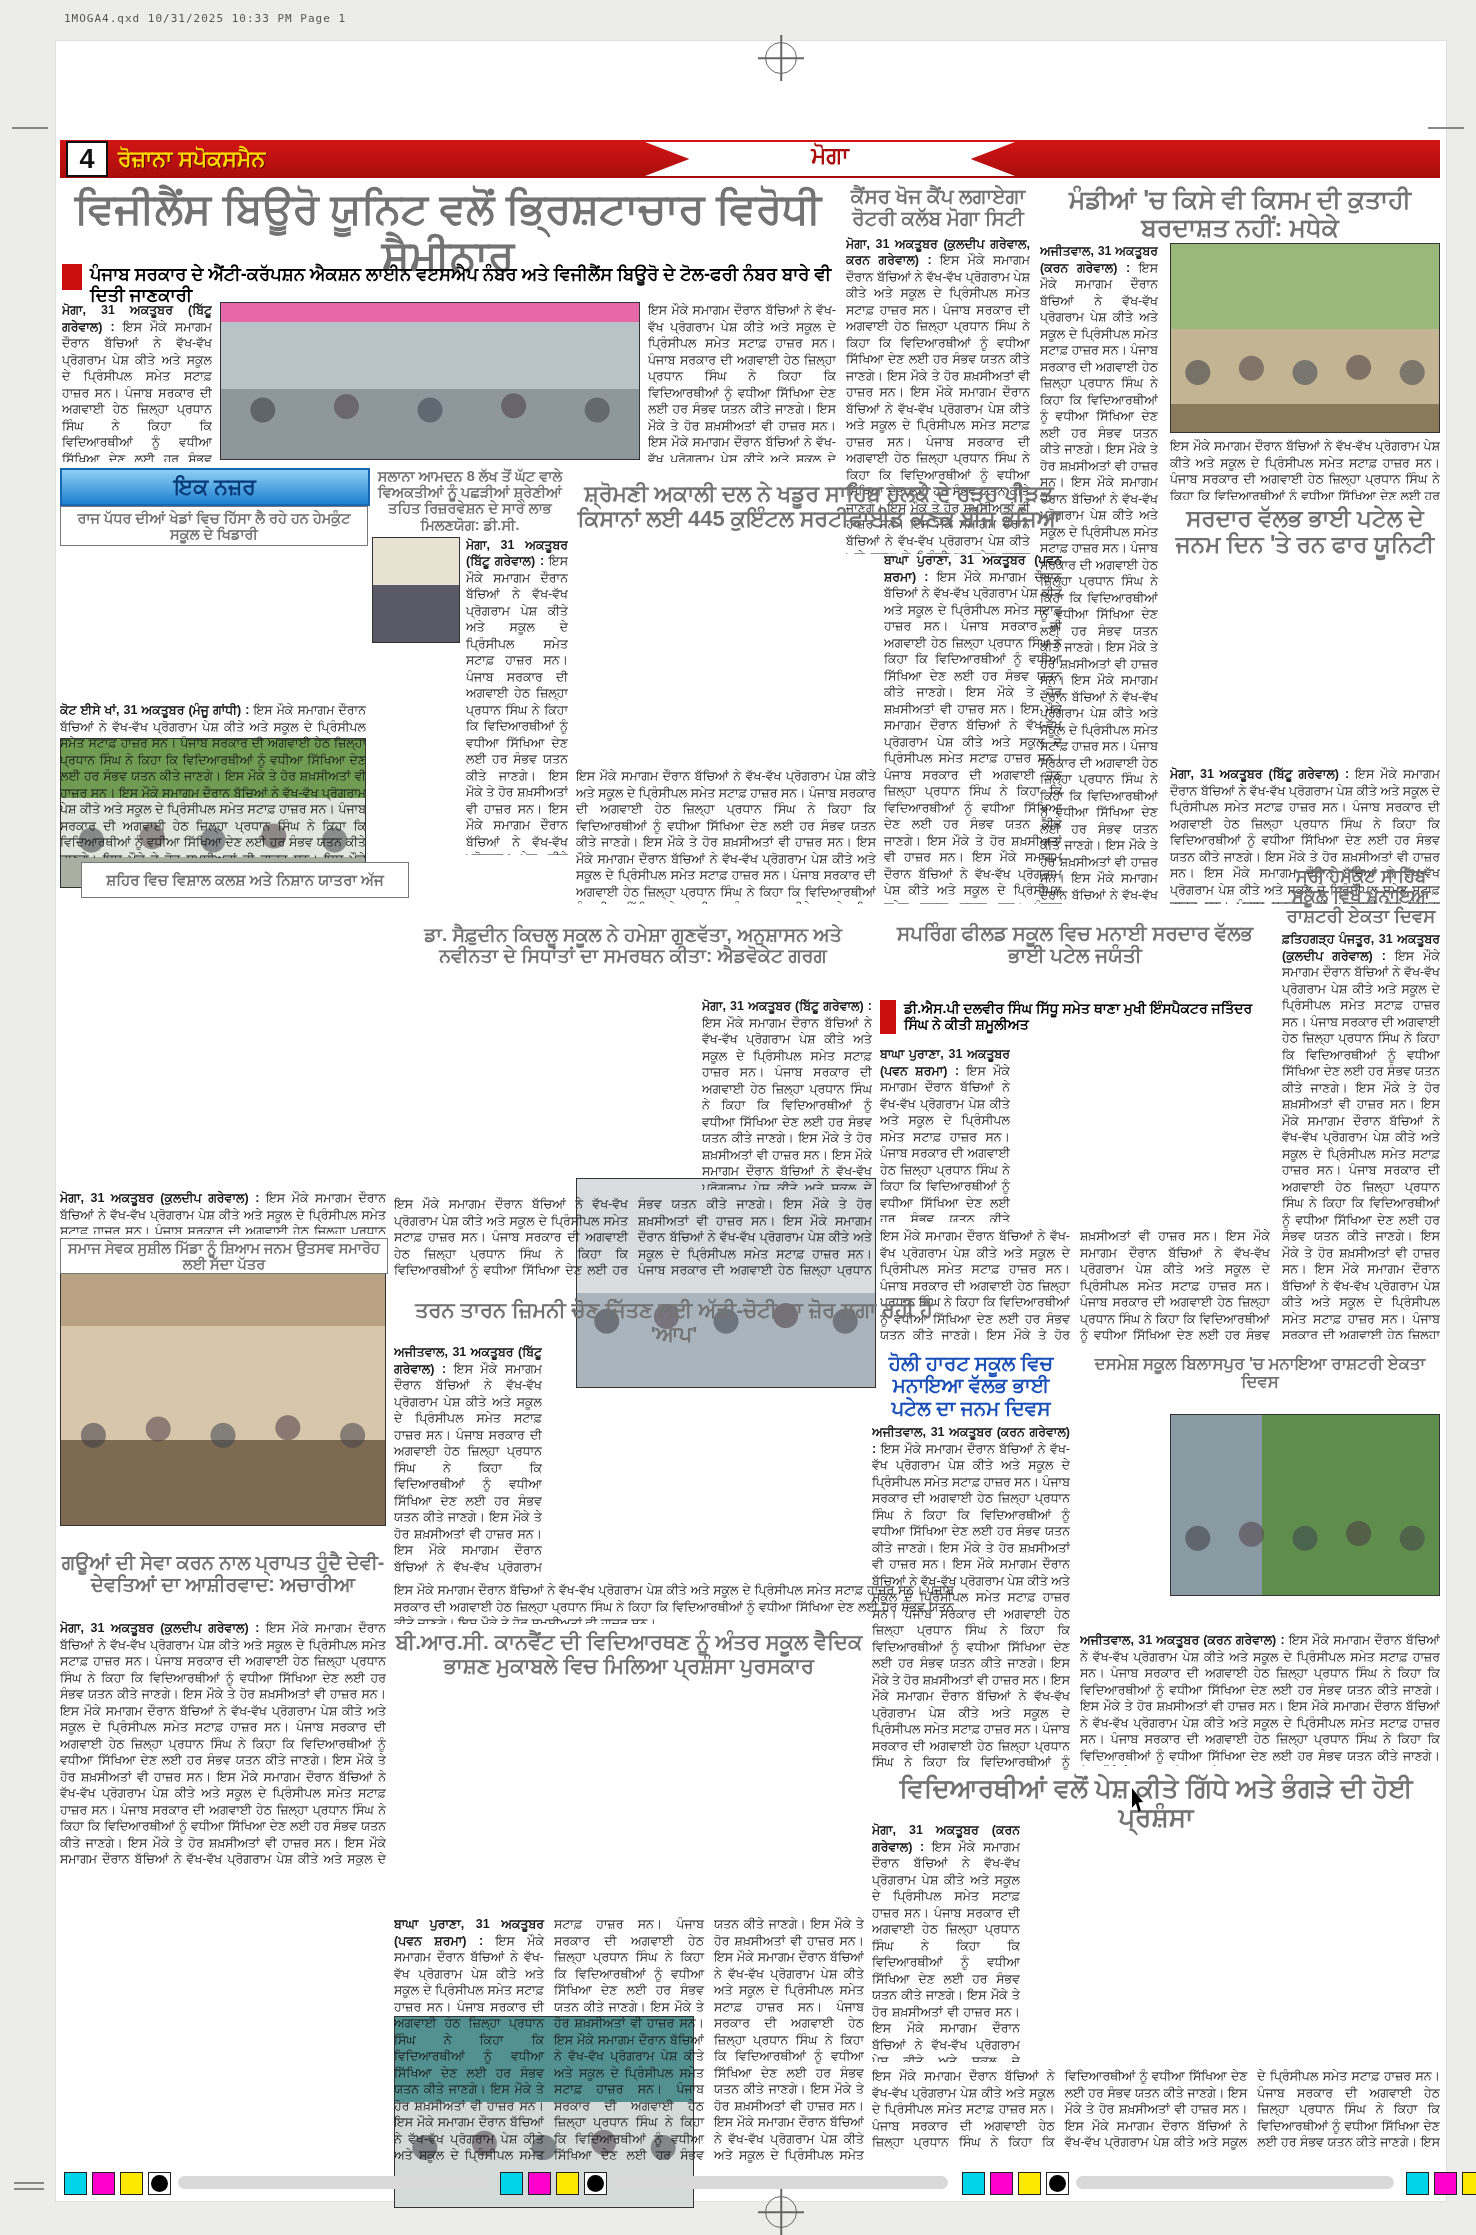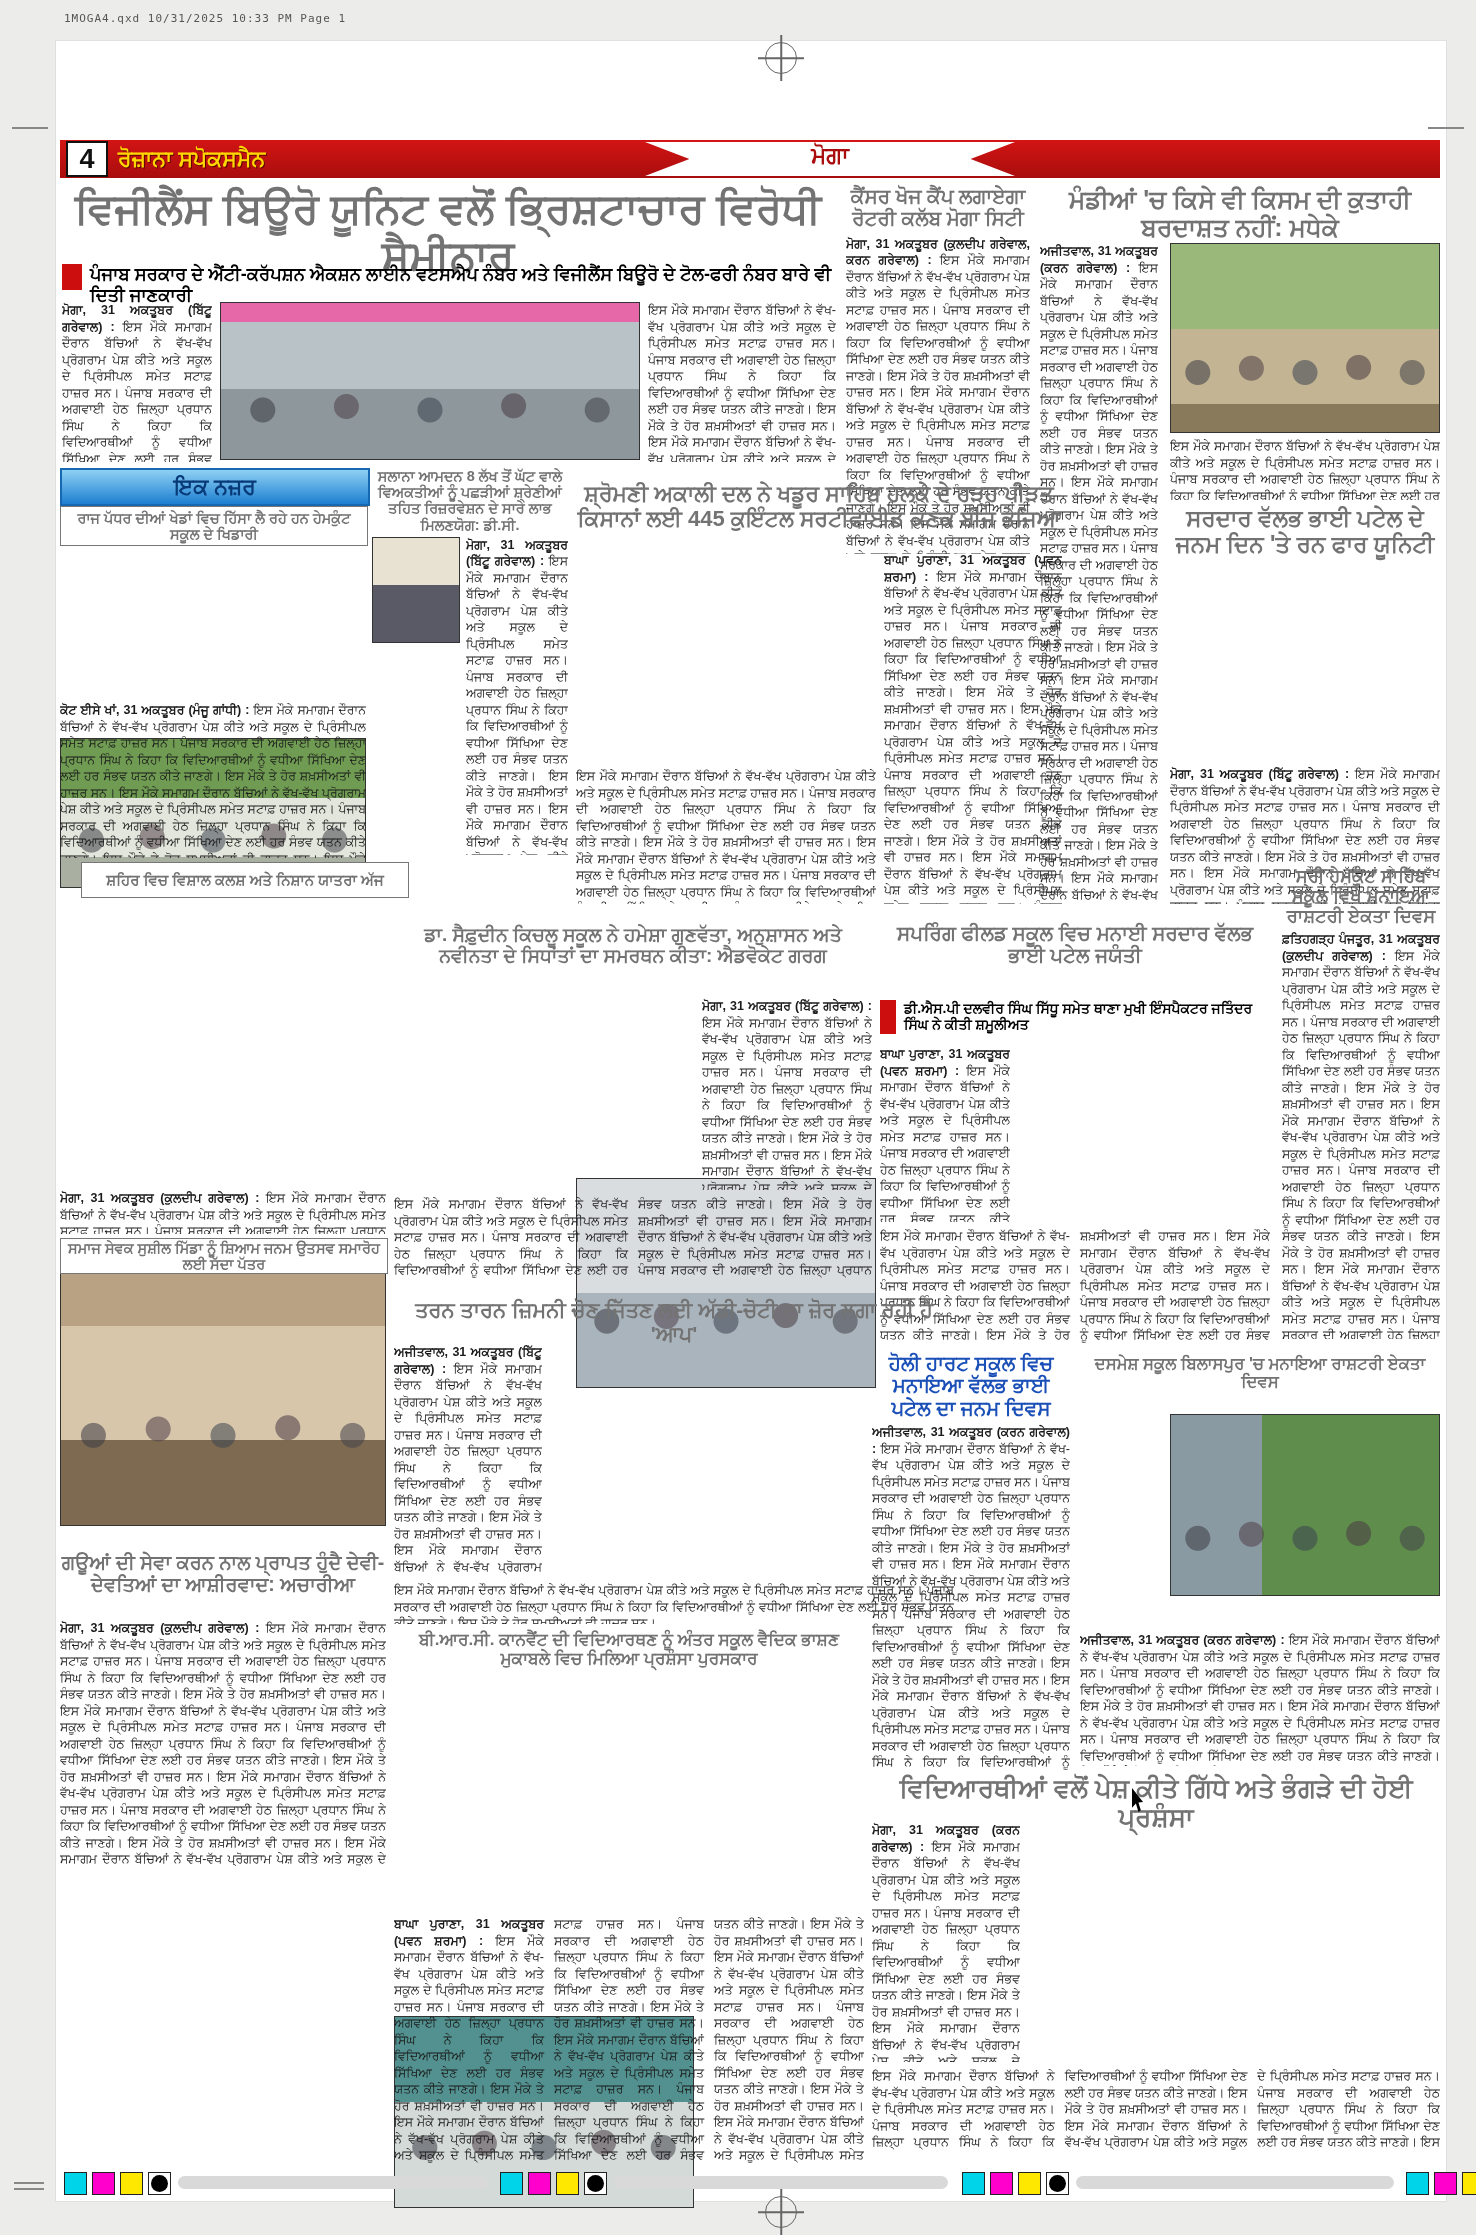--- a/index.html
+++ b/index.html
@@ -160,21 +160,21 @@
   <p class="bt" style="height:346px;margin-top:5px;"><b>ਅਜੀਤਵਾਲ, 31 ਅਕਤੂਬਰ (ਕਰਨ ਗਰੇਵਾਲ) :</b> <span>ਇਸ ਮੌਕੇ ਸਮਾਗਮ ਦੌਰਾਨ ਬੱਚਿਆਂ ਨੇ ਵੱਖ-ਵੱਖ ਪ੍ਰੋਗਰਾਮ ਪੇਸ਼ ਕੀਤੇ ਅਤੇ ਸਕੂਲ ਦੇ ਪ੍ਰਿੰਸੀਪਲ ਸਮੇਤ ਸਟਾਫ਼ ਹਾਜ਼ਰ ਸਨ। ਪੰਜਾਬ ਸਰਕਾਰ ਦੀ ਅਗਵਾਈ ਹੇਠ ਜ਼ਿਲ੍ਹਾ ਪ੍ਰਧਾਨ ਸਿੰਘ ਨੇ ਕਿਹਾ ਕਿ ਵਿਦਿਆਰਥੀਆਂ ਨੂੰ ਵਧੀਆ ਸਿੱਖਿਆ ਦੇਣ ਲਈ ਹਰ ਸੰਭਵ ਯਤਨ ਕੀਤੇ ਜਾਣਗੇ। ਇਸ ਮੌਕੇ ਤੇ ਹੋਰ ਸ਼ਖ਼ਸੀਅਤਾਂ ਵੀ ਹਾਜ਼ਰ ਸਨ। ਇਸ ਮੌਕੇ ਸਮਾਗਮ ਦੌਰਾਨ ਬੱਚਿਆਂ ਨੇ ਵੱਖ-ਵੱਖ ਪ੍ਰੋਗਰਾਮ ਪੇਸ਼ ਕੀਤੇ ਅਤੇ ਸਕੂਲ ਦੇ ਪ੍ਰਿੰਸੀਪਲ ਸਮੇਤ ਸਟਾਫ਼ ਹਾਜ਼ਰ ਸਨ। ਪੰਜਾਬ ਸਰਕਾਰ ਦੀ ਅਗਵਾਈ ਹੇਠ ਜ਼ਿਲ੍ਹਾ ਪ੍ਰਧਾਨ ਸਿੰਘ ਨੇ ਕਿਹਾ ਕਿ ਵਿਦਿਆਰਥੀਆਂ ਨੂੰ ਵਧੀਆ ਸਿੱਖਿਆ ਦੇਣ ਲਈ ਹਰ ਸੰਭਵ ਯਤਨ ਕੀਤੇ ਜਾਣਗੇ। ਇਸ ਮੌਕੇ ਤੇ ਹੋਰ ਸ਼ਖ਼ਸੀਅਤਾਂ ਵੀ ਹਾਜ਼ਰ ਸਨ। ਇਸ ਮੌਕੇ ਸਮਾਗਮ ਦੌਰਾਨ ਬੱਚਿਆਂ ਨੇ ਵੱਖ-ਵੱਖ ਪ੍ਰੋਗਰਾਮ ਪੇਸ਼ ਕੀਤੇ ਅਤੇ ਸਕੂਲ ਦੇ ਪ੍ਰਿੰਸੀਪਲ ਸਮੇਤ ਸਟਾਫ਼ ਹਾਜ਼ਰ ਸਨ। ਪੰਜਾਬ ਸਰਕਾਰ ਦੀ ਅਗਵਾਈ ਹੇਠ ਜ਼ਿਲ੍ਹਾ ਪ੍ਰਧਾਨ ਸਿੰਘ ਨੇ ਕਿਹਾ ਕਿ ਵਿਦਿਆਰਥੀਆਂ ਨੂੰ ਵਧੀਆ ਸਿੱਖਿਆ ਦੇਣ ਲਈ ਹਰ ਸੰਭਵ ਯਤਨ ਕੀਤੇ ਜਾਣਗੇ। ਇਸ ਮੌਕੇ ਤੇ ਹੋਰ ਸ਼ਖ਼ਸੀਅਤਾਂ ਵੀ ਹਾਜ਼ਰ ਸਨ। ਇਸ ਮੌਕੇ ਸਮਾਗਮ ਦੌਰਾਨ ਬੱਚਿਆਂ ਨੇ ਵੱਖ-ਵੱਖ ਪ੍ਰੋਗਰਾਮ ਪੇਸ਼ ਕੀਤੇ ਅਤੇ ਸਕੂਲ ਦੇ ਪ੍ਰਿੰਸੀਪਲ ਸਮੇਤ ਸਟਾਫ਼ ਹਾਜ਼ਰ ਸਨ। ਪੰਜਾਬ ਸਰਕਾਰ ਦੀ ਅਗਵਾਈ ਹੇਠ ਜ਼ਿਲ੍ਹਾ ਪ੍ਰਧਾਨ ਸਿੰਘ ਨੇ ਕਿਹਾ ਕਿ ਵਿਦਿਆਰਥੀਆਂ ਨੂੰ ਵਧੀਆ ਸਿੱਖਿਆ ਦੇਣ ਲਈ ਹਰ ਸੰਭਵ ਯਤਨ ਕੀਤੇ ਜਾਣਗੇ। ਇਸ ਮੌਕੇ ਤੇ ਹੋਰ ਸ਼ਖ਼ਸੀਅਤਾਂ ਵੀ ਹਾਜ਼ਰ ਸਨ।</span></p>
 </div>
 
 <div class="abs hl" style="left:1080px;top:1354px;width:360px;height:30px;font-size:16.5px;">ਦਸਮੇਸ਼ ਸਕੂਲ ਬਿਲਾਸਪੁਰ 'ਚ ਮਨਾਇਆ ਰਾਸ਼ਟਰੀ ਏਕਤਾ ਦਿਵਸ</div>
 
 <p class="abs bt" style="left:1080px;top:1632px;width:360px;height:134px;"><b>ਅਜੀਤਵਾਲ, 31 ਅਕਤੂਬਰ (ਕਰਨ ਗਰੇਵਾਲ) :</b> <span>ਇਸ ਮੌਕੇ ਸਮਾਗਮ ਦੌਰਾਨ ਬੱਚਿਆਂ ਨੇ ਵੱਖ-ਵੱਖ ਪ੍ਰੋਗਰਾਮ ਪੇਸ਼ ਕੀਤੇ ਅਤੇ ਸਕੂਲ ਦੇ ਪ੍ਰਿੰਸੀਪਲ ਸਮੇਤ ਸਟਾਫ਼ ਹਾਜ਼ਰ ਸਨ। ਪੰਜਾਬ ਸਰਕਾਰ ਦੀ ਅਗਵਾਈ ਹੇਠ ਜ਼ਿਲ੍ਹਾ ਪ੍ਰਧਾਨ ਸਿੰਘ ਨੇ ਕਿਹਾ ਕਿ ਵਿਦਿਆਰਥੀਆਂ ਨੂੰ ਵਧੀਆ ਸਿੱਖਿਆ ਦੇਣ ਲਈ ਹਰ ਸੰਭਵ ਯਤਨ ਕੀਤੇ ਜਾਣਗੇ। ਇਸ ਮੌਕੇ ਤੇ ਹੋਰ ਸ਼ਖ਼ਸੀਅਤਾਂ ਵੀ ਹਾਜ਼ਰ ਸਨ। ਇਸ ਮੌਕੇ ਸਮਾਗਮ ਦੌਰਾਨ ਬੱਚਿਆਂ ਨੇ ਵੱਖ-ਵੱਖ ਪ੍ਰੋਗਰਾਮ ਪੇਸ਼ ਕੀਤੇ ਅਤੇ ਸਕੂਲ ਦੇ ਪ੍ਰਿੰਸੀਪਲ ਸਮੇਤ ਸਟਾਫ਼ ਹਾਜ਼ਰ ਸਨ। ਪੰਜਾਬ ਸਰਕਾਰ ਦੀ ਅਗਵਾਈ ਹੇਠ ਜ਼ਿਲ੍ਹਾ ਪ੍ਰਧਾਨ ਸਿੰਘ ਨੇ ਕਿਹਾ ਕਿ ਵਿਦਿਆਰਥੀਆਂ ਨੂੰ ਵਧੀਆ ਸਿੱਖਿਆ ਦੇਣ ਲਈ ਹਰ ਸੰਭਵ ਯਤਨ ਕੀਤੇ ਜਾਣਗੇ। ਇਸ ਮੌਕੇ ਤੇ ਹੋਰ ਸ਼ਖ਼ਸੀਅਤਾਂ ਵੀ ਹਾਜ਼ਰ ਸਨ।</span></p>
 
 <div class="abs hl" style="left:60px;top:1552px;width:326px;height:62px;font-size:19.5px;">ਗਊਆਂ ਦੀ ਸੇਵਾ ਕਰਨ ਨਾਲ ਪ੍ਰਾਪਤ ਹੁੰਦੈ ਦੇਵੀ-ਦੇਵਤਿਆਂ ਦਾ ਆਸ਼ੀਰਵਾਦ: ਅਚਾਰੀਆ</div>
 <p class="abs bt" style="left:60px;top:1620px;width:326px;height:246px;"><b>ਮੋਗਾ, 31 ਅਕਤੂਬਰ (ਕੁਲਦੀਪ ਗਰੇਵਾਲ) :</b> <span>ਇਸ ਮੌਕੇ ਸਮਾਗਮ ਦੌਰਾਨ ਬੱਚਿਆਂ ਨੇ ਵੱਖ-ਵੱਖ ਪ੍ਰੋਗਰਾਮ ਪੇਸ਼ ਕੀਤੇ ਅਤੇ ਸਕੂਲ ਦੇ ਪ੍ਰਿੰਸੀਪਲ ਸਮੇਤ ਸਟਾਫ਼ ਹਾਜ਼ਰ ਸਨ। ਪੰਜਾਬ ਸਰਕਾਰ ਦੀ ਅਗਵਾਈ ਹੇਠ ਜ਼ਿਲ੍ਹਾ ਪ੍ਰਧਾਨ ਸਿੰਘ ਨੇ ਕਿਹਾ ਕਿ ਵਿਦਿਆਰਥੀਆਂ ਨੂੰ ਵਧੀਆ ਸਿੱਖਿਆ ਦੇਣ ਲਈ ਹਰ ਸੰਭਵ ਯਤਨ ਕੀਤੇ ਜਾਣਗੇ। ਇਸ ਮੌਕੇ ਤੇ ਹੋਰ ਸ਼ਖ਼ਸੀਅਤਾਂ ਵੀ ਹਾਜ਼ਰ ਸਨ। ਇਸ ਮੌਕੇ ਸਮਾਗਮ ਦੌਰਾਨ ਬੱਚਿਆਂ ਨੇ ਵੱਖ-ਵੱਖ ਪ੍ਰੋਗਰਾਮ ਪੇਸ਼ ਕੀਤੇ ਅਤੇ ਸਕੂਲ ਦੇ ਪ੍ਰਿੰਸੀਪਲ ਸਮੇਤ ਸਟਾਫ਼ ਹਾਜ਼ਰ ਸਨ। ਪੰਜਾਬ ਸਰਕਾਰ ਦੀ ਅਗਵਾਈ ਹੇਠ ਜ਼ਿਲ੍ਹਾ ਪ੍ਰਧਾਨ ਸਿੰਘ ਨੇ ਕਿਹਾ ਕਿ ਵਿਦਿਆਰਥੀਆਂ ਨੂੰ ਵਧੀਆ ਸਿੱਖਿਆ ਦੇਣ ਲਈ ਹਰ ਸੰਭਵ ਯਤਨ ਕੀਤੇ ਜਾਣਗੇ। ਇਸ ਮੌਕੇ ਤੇ ਹੋਰ ਸ਼ਖ਼ਸੀਅਤਾਂ ਵੀ ਹਾਜ਼ਰ ਸਨ। ਇਸ ਮੌਕੇ ਸਮਾਗਮ ਦੌਰਾਨ ਬੱਚਿਆਂ ਨੇ ਵੱਖ-ਵੱਖ ਪ੍ਰੋਗਰਾਮ ਪੇਸ਼ ਕੀਤੇ ਅਤੇ ਸਕੂਲ ਦੇ ਪ੍ਰਿੰਸੀਪਲ ਸਮੇਤ ਸਟਾਫ਼ ਹਾਜ਼ਰ ਸਨ। ਪੰਜਾਬ ਸਰਕਾਰ ਦੀ ਅਗਵਾਈ ਹੇਠ ਜ਼ਿਲ੍ਹਾ ਪ੍ਰਧਾਨ ਸਿੰਘ ਨੇ ਕਿਹਾ ਕਿ ਵਿਦਿਆਰਥੀਆਂ ਨੂੰ ਵਧੀਆ ਸਿੱਖਿਆ ਦੇਣ ਲਈ ਹਰ ਸੰਭਵ ਯਤਨ ਕੀਤੇ ਜਾਣਗੇ। ਇਸ ਮੌਕੇ ਤੇ ਹੋਰ ਸ਼ਖ਼ਸੀਅਤਾਂ ਵੀ ਹਾਜ਼ਰ ਸਨ। ਇਸ ਮੌਕੇ ਸਮਾਗਮ ਦੌਰਾਨ ਬੱਚਿਆਂ ਨੇ ਵੱਖ-ਵੱਖ ਪ੍ਰੋਗਰਾਮ ਪੇਸ਼ ਕੀਤੇ ਅਤੇ ਸਕੂਲ ਦੇ ਪ੍ਰਿੰਸੀਪਲ ਸਮੇਤ ਸਟਾਫ਼ ਹਾਜ਼ਰ ਸਨ। ਪੰਜਾਬ ਸਰਕਾਰ ਦੀ ਅਗਵਾਈ ਹੇਠ ਜ਼ਿਲ੍ਹਾ ਪ੍ਰਧਾਨ ਸਿੰਘ ਨੇ ਕਿਹਾ ਕਿ ਵਿਦਿਆਰਥੀਆਂ ਨੂੰ ਵਧੀਆ ਸਿੱਖਿਆ ਦੇਣ ਲਈ ਹਰ ਸੰਭਵ ਯਤਨ ਕੀਤੇ ਜਾਣਗੇ। ਇਸ ਮੌਕੇ ਤੇ ਹੋਰ ਸ਼ਖ਼ਸੀਅਤਾਂ ਵੀ ਹਾਜ਼ਰ ਸਨ। ਇਸ ਮੌਕੇ ਸਮਾਗਮ ਦੌਰਾਨ ਬੱਚਿਆਂ ਨੇ ਵੱਖ-ਵੱਖ ਪ੍ਰੋਗਰਾਮ ਪੇਸ਼ ਕੀਤੇ ਅਤੇ ਸਕੂਲ ਦੇ ਪ੍ਰਿੰਸੀਪਲ ਸਮੇਤ ਸਟਾਫ਼ ਹਾਜ਼ਰ ਸਨ। ਪੰਜਾਬ ਸਰਕਾਰ ਦੀ ਅਗਵਾਈ ਹੇਠ ਜ਼ਿਲ੍ਹਾ ਪ੍ਰਧਾਨ ਸਿੰਘ ਨੇ ਕਿਹਾ ਕਿ ਵਿਦਿਆਰਥੀਆਂ ਨੂੰ ਵਧੀਆ ਸਿੱਖਿਆ ਦੇਣ ਲਈ ਹਰ ਸੰਭਵ ਯਤਨ ਕੀਤੇ ਜਾਣਗੇ। ਇਸ ਮੌਕੇ ਤੇ ਹੋਰ ਸ਼ਖ਼ਸੀਅਤਾਂ ਵੀ ਹਾਜ਼ਰ ਸਨ।</span></p>
 
-<div class="abs hl" style="left:394px;top:1630px;width:470px;height:66px;font-size:17px;text-align:center;">ਬੀ.ਆਰ.ਸੀ. ਕਾਨਵੈਂਟ ਦੀ ਵਿਦਿਆਰਥਣ ਨੂੰ ਅੰਤਰ ਸਕੂਲ ਵੈਦਿਕ ਭਾਸ਼ਣ ਮੁਕਾਬਲੇ ਵਿਚ ਮਿਲਿਆ ਪ੍ਰਸ਼ੰਸਾ ਪੁਰਸਕਾਰ</div>
+<div class="abs hl" style="left:394px;top:1630px;width:470px;height:66px;font-size:21px;text-align:center;">ਬੀ.ਆਰ.ਸੀ. ਕਾਨਵੈਂਟ ਦੀ ਵਿਦਿਆਰਥਣ ਨੂੰ ਅੰਤਰ ਸਕੂਲ ਵੈਦਿਕ ਭਾਸ਼ਣ ਮੁਕਾਬਲੇ ਵਿਚ ਮਿਲਿਆ ਪ੍ਰਸ਼ੰਸਾ ਪੁਰਸਕਾਰ</div>
 
 <p class="abs bt c3" style="left:394px;top:1916px;width:470px;height:250px;"><b>ਬਾਘਾ ਪੁਰਾਣਾ, 31 ਅਕਤੂਬਰ (ਪਵਨ ਸ਼ਰਮਾ) :</b> <span>ਇਸ ਮੌਕੇ ਸਮਾਗਮ ਦੌਰਾਨ ਬੱਚਿਆਂ ਨੇ ਵੱਖ-ਵੱਖ ਪ੍ਰੋਗਰਾਮ ਪੇਸ਼ ਕੀਤੇ ਅਤੇ ਸਕੂਲ ਦੇ ਪ੍ਰਿੰਸੀਪਲ ਸਮੇਤ ਸਟਾਫ਼ ਹਾਜ਼ਰ ਸਨ। ਪੰਜਾਬ ਸਰਕਾਰ ਦੀ ਅਗਵਾਈ ਹੇਠ ਜ਼ਿਲ੍ਹਾ ਪ੍ਰਧਾਨ ਸਿੰਘ ਨੇ ਕਿਹਾ ਕਿ ਵਿਦਿਆਰਥੀਆਂ ਨੂੰ ਵਧੀਆ ਸਿੱਖਿਆ ਦੇਣ ਲਈ ਹਰ ਸੰਭਵ ਯਤਨ ਕੀਤੇ ਜਾਣਗੇ। ਇਸ ਮੌਕੇ ਤੇ ਹੋਰ ਸ਼ਖ਼ਸੀਅਤਾਂ ਵੀ ਹਾਜ਼ਰ ਸਨ। ਇਸ ਮੌਕੇ ਸਮਾਗਮ ਦੌਰਾਨ ਬੱਚਿਆਂ ਨੇ ਵੱਖ-ਵੱਖ ਪ੍ਰੋਗਰਾਮ ਪੇਸ਼ ਕੀਤੇ ਅਤੇ ਸਕੂਲ ਦੇ ਪ੍ਰਿੰਸੀਪਲ ਸਮੇਤ ਸਟਾਫ਼ ਹਾਜ਼ਰ ਸਨ। ਪੰਜਾਬ ਸਰਕਾਰ ਦੀ ਅਗਵਾਈ ਹੇਠ ਜ਼ਿਲ੍ਹਾ ਪ੍ਰਧਾਨ ਸਿੰਘ ਨੇ ਕਿਹਾ ਕਿ ਵਿਦਿਆਰਥੀਆਂ ਨੂੰ ਵਧੀਆ ਸਿੱਖਿਆ ਦੇਣ ਲਈ ਹਰ ਸੰਭਵ ਯਤਨ ਕੀਤੇ ਜਾਣਗੇ। ਇਸ ਮੌਕੇ ਤੇ ਹੋਰ ਸ਼ਖ਼ਸੀਅਤਾਂ ਵੀ ਹਾਜ਼ਰ ਸਨ। ਇਸ ਮੌਕੇ ਸਮਾਗਮ ਦੌਰਾਨ ਬੱਚਿਆਂ ਨੇ ਵੱਖ-ਵੱਖ ਪ੍ਰੋਗਰਾਮ ਪੇਸ਼ ਕੀਤੇ ਅਤੇ ਸਕੂਲ ਦੇ ਪ੍ਰਿੰਸੀਪਲ ਸਮੇਤ ਸਟਾਫ਼ ਹਾਜ਼ਰ ਸਨ। ਪੰਜਾਬ ਸਰਕਾਰ ਦੀ ਅਗਵਾਈ ਹੇਠ ਜ਼ਿਲ੍ਹਾ ਪ੍ਰਧਾਨ ਸਿੰਘ ਨੇ ਕਿਹਾ ਕਿ ਵਿਦਿਆਰਥੀਆਂ ਨੂੰ ਵਧੀਆ ਸਿੱਖਿਆ ਦੇਣ ਲਈ ਹਰ ਸੰਭਵ ਯਤਨ ਕੀਤੇ ਜਾਣਗੇ। ਇਸ ਮੌਕੇ ਤੇ ਹੋਰ ਸ਼ਖ਼ਸੀਅਤਾਂ ਵੀ ਹਾਜ਼ਰ ਸਨ। ਇਸ ਮੌਕੇ ਸਮਾਗਮ ਦੌਰਾਨ ਬੱਚਿਆਂ ਨੇ ਵੱਖ-ਵੱਖ ਪ੍ਰੋਗਰਾਮ ਪੇਸ਼ ਕੀਤੇ ਅਤੇ ਸਕੂਲ ਦੇ ਪ੍ਰਿੰਸੀਪਲ ਸਮੇਤ ਸਟਾਫ਼ ਹਾਜ਼ਰ ਸਨ। ਪੰਜਾਬ ਸਰਕਾਰ ਦੀ ਅਗਵਾਈ ਹੇਠ ਜ਼ਿਲ੍ਹਾ ਪ੍ਰਧਾਨ ਸਿੰਘ ਨੇ ਕਿਹਾ ਕਿ ਵਿਦਿਆਰਥੀਆਂ ਨੂੰ ਵਧੀਆ ਸਿੱਖਿਆ ਦੇਣ ਲਈ ਹਰ ਸੰਭਵ ਯਤਨ ਕੀਤੇ ਜਾਣਗੇ। ਇਸ ਮੌਕੇ ਤੇ ਹੋਰ ਸ਼ਖ਼ਸੀਅਤਾਂ ਵੀ ਹਾਜ਼ਰ ਸਨ। ਇਸ ਮੌਕੇ ਸਮਾਗਮ ਦੌਰਾਨ ਬੱਚਿਆਂ ਨੇ ਵੱਖ-ਵੱਖ ਪ੍ਰੋਗਰਾਮ ਪੇਸ਼ ਕੀਤੇ ਅਤੇ ਸਕੂਲ ਦੇ ਪ੍ਰਿੰਸੀਪਲ ਸਮੇਤ ਸਟਾਫ਼ ਹਾਜ਼ਰ ਸਨ। ਪੰਜਾਬ ਸਰਕਾਰ ਦੀ ਅਗਵਾਈ ਹੇਠ ਜ਼ਿਲ੍ਹਾ ਪ੍ਰਧਾਨ ਸਿੰਘ ਨੇ ਕਿਹਾ ਕਿ ਵਿਦਿਆਰਥੀਆਂ ਨੂੰ ਵਧੀਆ ਸਿੱਖਿਆ ਦੇਣ ਲਈ ਹਰ ਸੰਭਵ ਯਤਨ ਕੀਤੇ ਜਾਣਗੇ। ਇਸ ਮੌਕੇ ਤੇ ਹੋਰ ਸ਼ਖ਼ਸੀਅਤਾਂ ਵੀ ਹਾਜ਼ਰ ਸਨ। ਇਸ ਮੌਕੇ ਸਮਾਗਮ ਦੌਰਾਨ ਬੱਚਿਆਂ ਨੇ ਵੱਖ-ਵੱਖ ਪ੍ਰੋਗਰਾਮ ਪੇਸ਼ ਕੀਤੇ ਅਤੇ ਸਕੂਲ ਦੇ ਪ੍ਰਿੰਸੀਪਲ ਸਮੇਤ ਸਟਾਫ਼ ਹਾਜ਼ਰ ਸਨ। ਪੰਜਾਬ ਸਰਕਾਰ ਦੀ ਅਗਵਾਈ ਹੇਠ ਜ਼ਿਲ੍ਹਾ ਪ੍ਰਧਾਨ ਸਿੰਘ ਨੇ ਕਿਹਾ ਕਿ ਵਿਦਿਆਰਥੀਆਂ ਨੂੰ ਵਧੀਆ ਸਿੱਖਿਆ ਦੇਣ ਲਈ ਹਰ ਸੰਭਵ ਯਤਨ ਕੀਤੇ ਜਾਣਗੇ। ਇਸ ਮੌਕੇ ਤੇ ਹੋਰ ਸ਼ਖ਼ਸੀਅਤਾਂ ਵੀ ਹਾਜ਼ਰ ਸਨ।</span></p>
 
 <div class="abs hl" style="left:872px;top:1774px;width:568px;height:42px;font-size:26px;">ਵਿਦਿਆਰਥੀਆਂ ਵਲੋਂ ਪੇਸ਼ ਕੀਤੇ ਗਿੱਧੇ ਅਤੇ ਭੰਗੜੇ ਦੀ ਹੋਈ ਪ੍ਰਸ਼ੰਸਾ</div>
 <p class="abs bt" style="left:872px;top:1822px;width:148px;height:240px;"><b>ਮੋਗਾ, 31 ਅਕਤੂਬਰ (ਕਰਨ ਗਰੇਵਾਲ) :</b> <span>ਇਸ ਮੌਕੇ ਸਮਾਗਮ ਦੌਰਾਨ ਬੱਚਿਆਂ ਨੇ ਵੱਖ-ਵੱਖ ਪ੍ਰੋਗਰਾਮ ਪੇਸ਼ ਕੀਤੇ ਅਤੇ ਸਕੂਲ ਦੇ ਪ੍ਰਿੰਸੀਪਲ ਸਮੇਤ ਸਟਾਫ਼ ਹਾਜ਼ਰ ਸਨ। ਪੰਜਾਬ ਸਰਕਾਰ ਦੀ ਅਗਵਾਈ ਹੇਠ ਜ਼ਿਲ੍ਹਾ ਪ੍ਰਧਾਨ ਸਿੰਘ ਨੇ ਕਿਹਾ ਕਿ ਵਿਦਿਆਰਥੀਆਂ ਨੂੰ ਵਧੀਆ ਸਿੱਖਿਆ ਦੇਣ ਲਈ ਹਰ ਸੰਭਵ ਯਤਨ ਕੀਤੇ ਜਾਣਗੇ। ਇਸ ਮੌਕੇ ਤੇ ਹੋਰ ਸ਼ਖ਼ਸੀਅਤਾਂ ਵੀ ਹਾਜ਼ਰ ਸਨ। ਇਸ ਮੌਕੇ ਸਮਾਗਮ ਦੌਰਾਨ ਬੱਚਿਆਂ ਨੇ ਵੱਖ-ਵੱਖ ਪ੍ਰੋਗਰਾਮ ਪੇਸ਼ ਕੀਤੇ ਅਤੇ ਸਕੂਲ ਦੇ ਪ੍ਰਿੰਸੀਪਲ ਸਮੇਤ ਸਟਾਫ਼ ਹਾਜ਼ਰ ਸਨ। ਪੰਜਾਬ ਸਰਕਾਰ ਦੀ ਅਗਵਾਈ ਹੇਠ ਜ਼ਿਲ੍ਹਾ ਪ੍ਰਧਾਨ ਸਿੰਘ ਨੇ ਕਿਹਾ ਕਿ ਵਿਦਿਆਰਥੀਆਂ ਨੂੰ ਵਧੀਆ ਸਿੱਖਿਆ ਦੇਣ ਲਈ ਹਰ ਸੰਭਵ ਯਤਨ ਕੀਤੇ ਜਾਣਗੇ। ਇਸ ਮੌਕੇ ਤੇ ਹੋਰ ਸ਼ਖ਼ਸੀਅਤਾਂ ਵੀ ਹਾਜ਼ਰ ਸਨ।</span></p>
 
 <p class="abs bt c3" style="left:872px;top:2068px;width:568px;height:98px;"><span>ਇਸ ਮੌਕੇ ਸਮਾਗਮ ਦੌਰਾਨ ਬੱਚਿਆਂ ਨੇ ਵੱਖ-ਵੱਖ ਪ੍ਰੋਗਰਾਮ ਪੇਸ਼ ਕੀਤੇ ਅਤੇ ਸਕੂਲ ਦੇ ਪ੍ਰਿੰਸੀਪਲ ਸਮੇਤ ਸਟਾਫ਼ ਹਾਜ਼ਰ ਸਨ। ਪੰਜਾਬ ਸਰਕਾਰ ਦੀ ਅਗਵਾਈ ਹੇਠ ਜ਼ਿਲ੍ਹਾ ਪ੍ਰਧਾਨ ਸਿੰਘ ਨੇ ਕਿਹਾ ਕਿ ਵਿਦਿਆਰਥੀਆਂ ਨੂੰ ਵਧੀਆ ਸਿੱਖਿਆ ਦੇਣ ਲਈ ਹਰ ਸੰਭਵ ਯਤਨ ਕੀਤੇ ਜਾਣਗੇ। ਇਸ ਮੌਕੇ ਤੇ ਹੋਰ ਸ਼ਖ਼ਸੀਅਤਾਂ ਵੀ ਹਾਜ਼ਰ ਸਨ। ਇਸ ਮੌਕੇ ਸਮਾਗਮ ਦੌਰਾਨ ਬੱਚਿਆਂ ਨੇ ਵੱਖ-ਵੱਖ ਪ੍ਰੋਗਰਾਮ ਪੇਸ਼ ਕੀਤੇ ਅਤੇ ਸਕੂਲ ਦੇ ਪ੍ਰਿੰਸੀਪਲ ਸਮੇਤ ਸਟਾਫ਼ ਹਾਜ਼ਰ ਸਨ। ਪੰਜਾਬ ਸਰਕਾਰ ਦੀ ਅਗਵਾਈ ਹੇਠ ਜ਼ਿਲ੍ਹਾ ਪ੍ਰਧਾਨ ਸਿੰਘ ਨੇ ਕਿਹਾ ਕਿ ਵਿਦਿਆਰਥੀਆਂ ਨੂੰ ਵਧੀਆ ਸਿੱਖਿਆ ਦੇਣ ਲਈ ਹਰ ਸੰਭਵ ਯਤਨ ਕੀਤੇ ਜਾਣਗੇ। ਇਸ ਮੌਕੇ ਤੇ ਹੋਰ ਸ਼ਖ਼ਸੀਅਤਾਂ ਵੀ ਹਾਜ਼ਰ ਸਨ। ਇਸ ਮੌਕੇ ਸਮਾਗਮ ਦੌਰਾਨ ਬੱਚਿਆਂ ਨੇ ਵੱਖ-ਵੱਖ ਪ੍ਰੋਗਰਾਮ ਪੇਸ਼ ਕੀਤੇ ਅਤੇ ਸਕੂਲ ਦੇ ਪ੍ਰਿੰਸੀਪਲ ਸਮੇਤ ਸਟਾਫ਼ ਹਾਜ਼ਰ ਸਨ। ਪੰਜਾਬ ਸਰਕਾਰ ਦੀ ਅਗਵਾਈ ਹੇਠ ਜ਼ਿਲ੍ਹਾ ਪ੍ਰਧਾਨ ਸਿੰਘ ਨੇ ਕਿਹਾ ਕਿ ਵਿਦਿਆਰਥੀਆਂ ਨੂੰ ਵਧੀਆ ਸਿੱਖਿਆ ਦੇਣ ਲਈ ਹਰ ਸੰਭਵ ਯਤਨ ਕੀਤੇ ਜਾਣਗੇ। ਇਸ ਮੌਕੇ ਤੇ ਹੋਰ ਸ਼ਖ਼ਸੀਅਤਾਂ ਵੀ ਹਾਜ਼ਰ ਸਨ। ਇਸ ਮੌਕੇ ਸਮਾਗਮ ਦੌਰਾਨ ਬੱਚਿਆਂ ਨੇ ਵੱਖ-ਵੱਖ ਪ੍ਰੋਗਰਾਮ ਪੇਸ਼ ਕੀਤੇ ਅਤੇ ਸਕੂਲ ਦੇ ਪ੍ਰਿੰਸੀਪਲ ਸਮੇਤ ਸਟਾਫ਼ ਹਾਜ਼ਰ ਸਨ। ਪੰਜਾਬ ਸਰਕਾਰ ਦੀ ਅਗਵਾਈ ਹੇਠ ਜ਼ਿਲ੍ਹਾ ਪ੍ਰਧਾਨ ਸਿੰਘ ਨੇ ਕਿਹਾ ਕਿ ਵਿਦਿਆਰਥੀਆਂ ਨੂੰ ਵਧੀਆ ਸਿੱਖਿਆ ਦੇਣ ਲਈ ਹਰ ਸੰਭਵ ਯਤਨ ਕੀਤੇ ਜਾਣਗੇ। ਇਸ ਮੌਕੇ ਤੇ ਹੋਰ ਸ਼ਖ਼ਸੀਅਤਾਂ ਵੀ ਹਾਜ਼ਰ ਸਨ।</span></p>
 
 <div class="abs cmyk" style="left:64px;top:2172px;">
   <span class="sq" style="background:#00d4e8;"></span>

